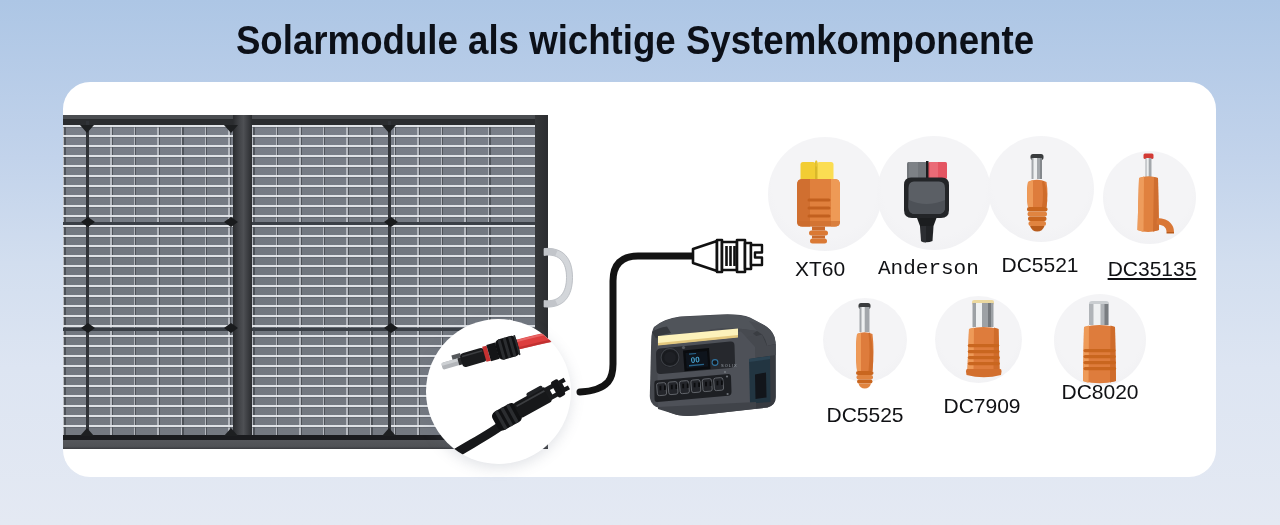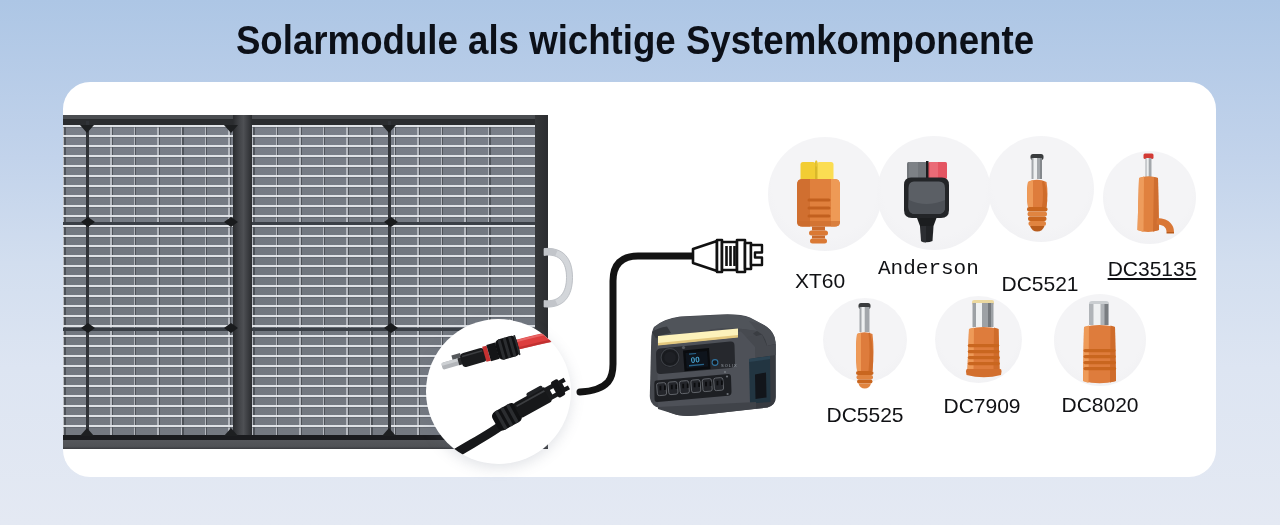--- a/index.html
+++ b/index.html
@@ -335,19 +335,19 @@
     <path d="M5 29 Q7.5 28 10 27.5 L9.5 85 L4 83 Z" fill="#ee9a58"></path>
     <path d="M31.5 27.5 L36 29 L37 83 L31 84.5 Z" fill="#cf6c2b"></path>
     <g fill="#c9661f">
       <rect x="4.5" y="51" width="32" height="3.2" rx="1.6"></rect>
       <rect x="4.5" y="57" width="32.2" height="3.2" rx="1.6"></rect>
       <rect x="4.5" y="63" width="32.4" height="3.2" rx="1.6"></rect>
       <rect x="4.5" y="69" width="32.6" height="3.2" rx="1.6"></rect>
     </g>
   </svg>
 
-  <div class="label" style="left:770px;top:257px;width:100px;margin-top:12px;">XT60</div>
+  <div class="label" style="left:770px;top:257px;width:100px;">XT60</div>
   <div class="label" style="left:878px;top:257px;width:100px;font-family:Liberation Mono, monospace;">Anderson</div>
-  <div class="label" style="left:990px;top:272px;width:100px;">DC5521</div>
+  <div class="label" style="left:990px;top:253px;width:100px;">DC5521</div>
   <div class="label" style="left:1102px;top:257px;width:100px;text-decoration:underline;">DC35135</div>
   <div class="label" style="left:815px;top:403px;width:100px;">DC5525</div>
   <div class="label" style="left:932px;top:394px;width:100px;">DC7909</div>
-  <div class="label" style="left:1050px;top:393px;width:100px;">DC8020</div>
+  <div class="label" style="left:1050px;top:380px;width:100px;">DC8020</div>
 
 </body></html>

